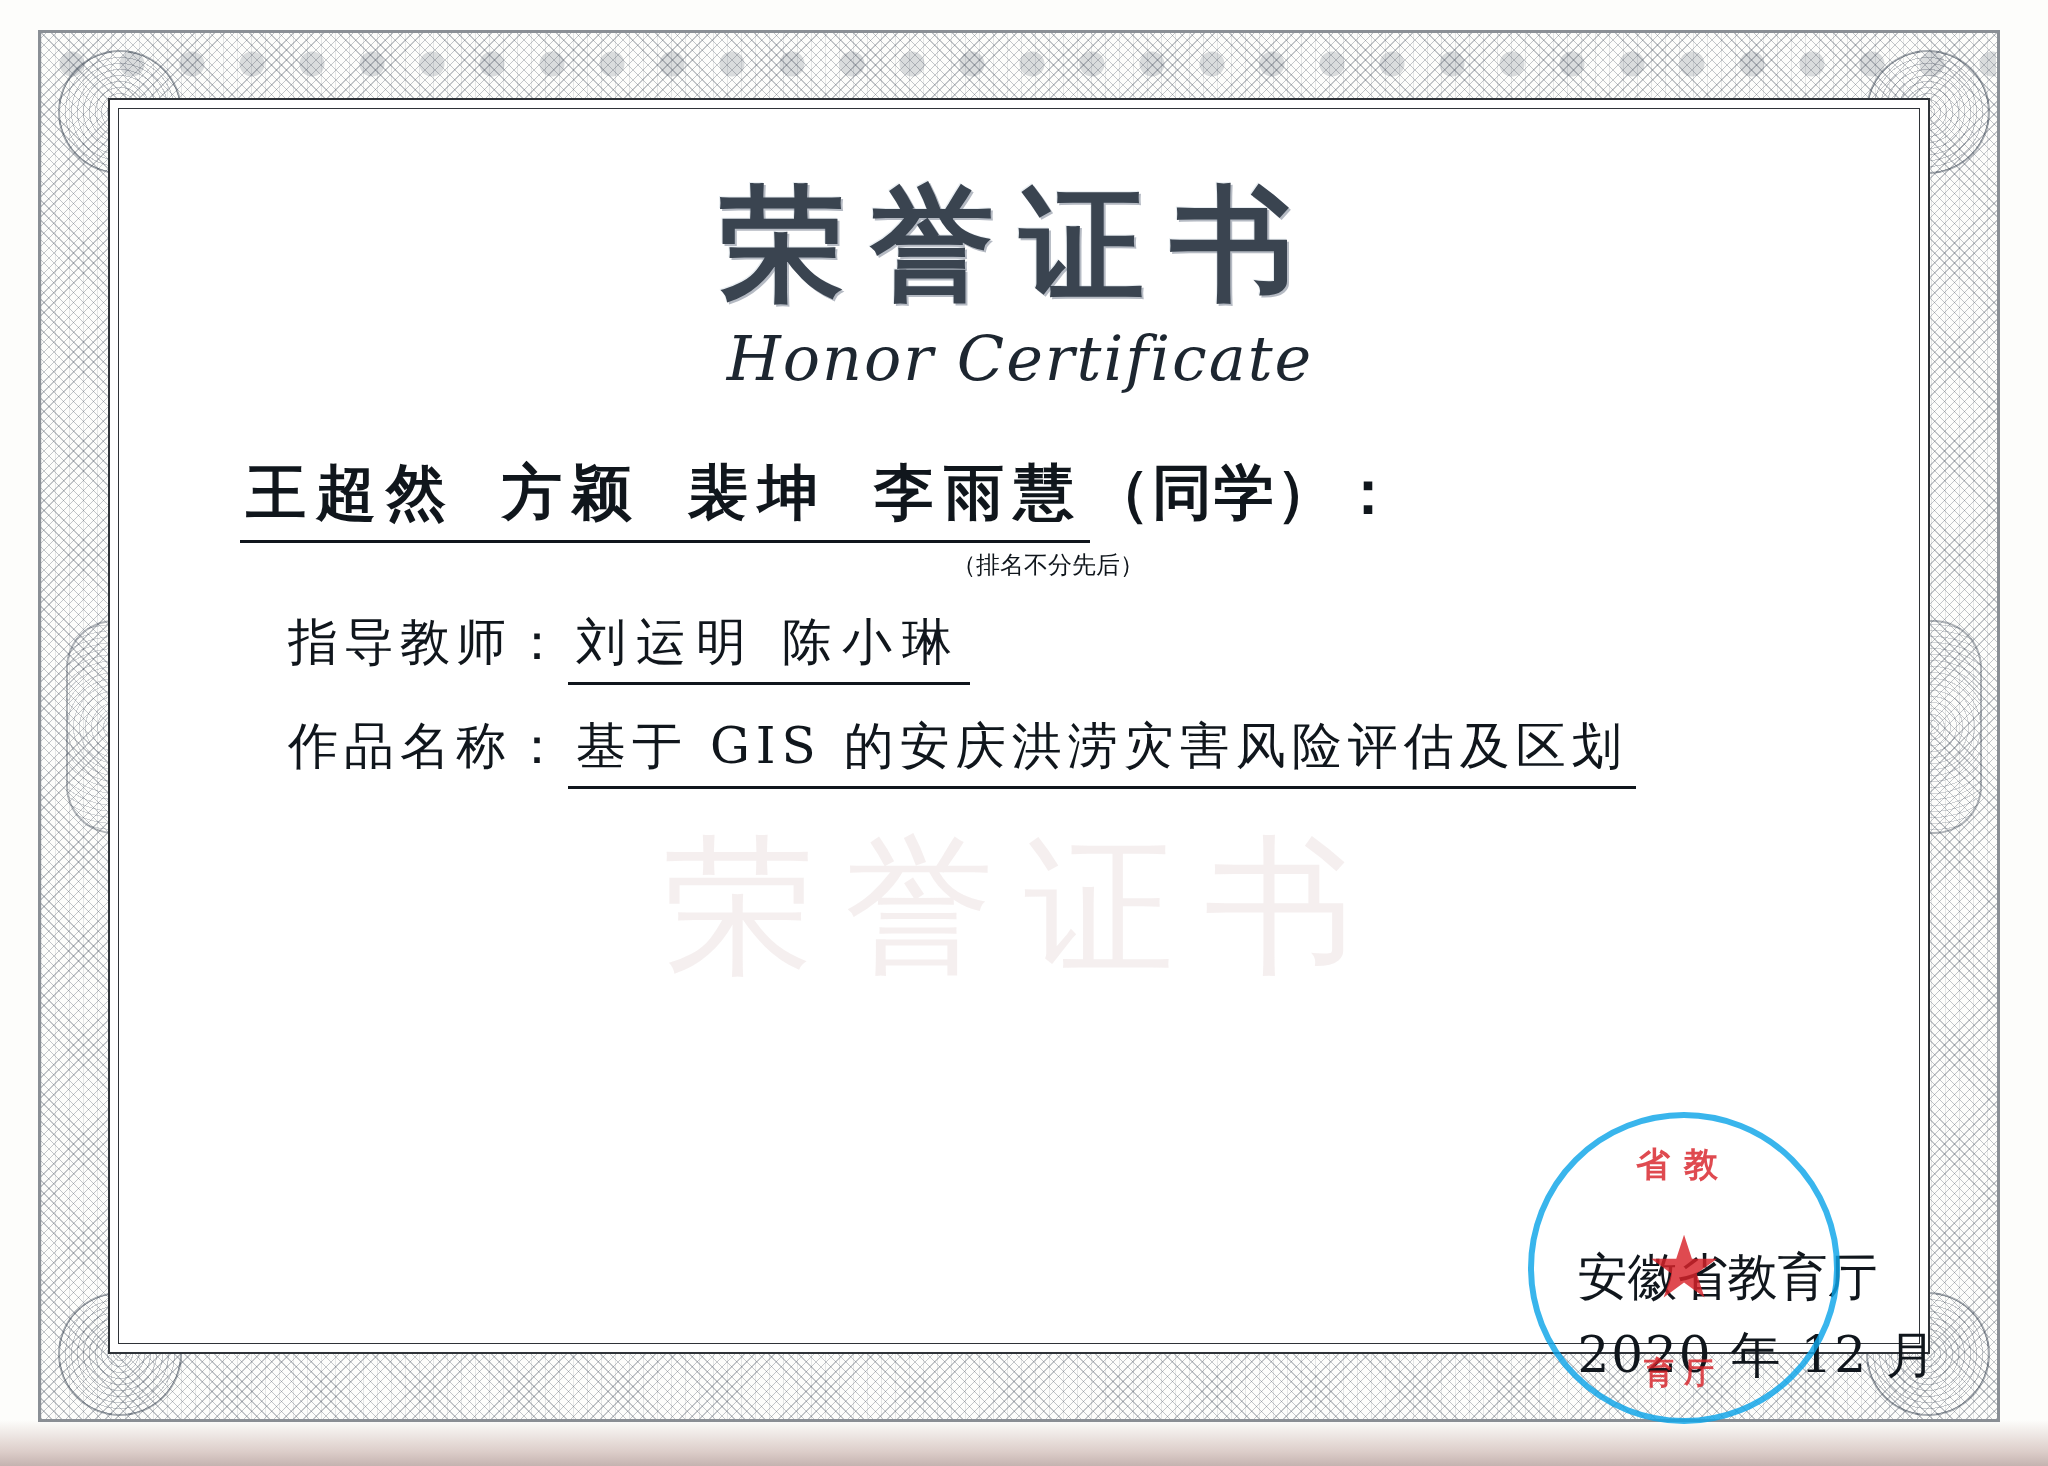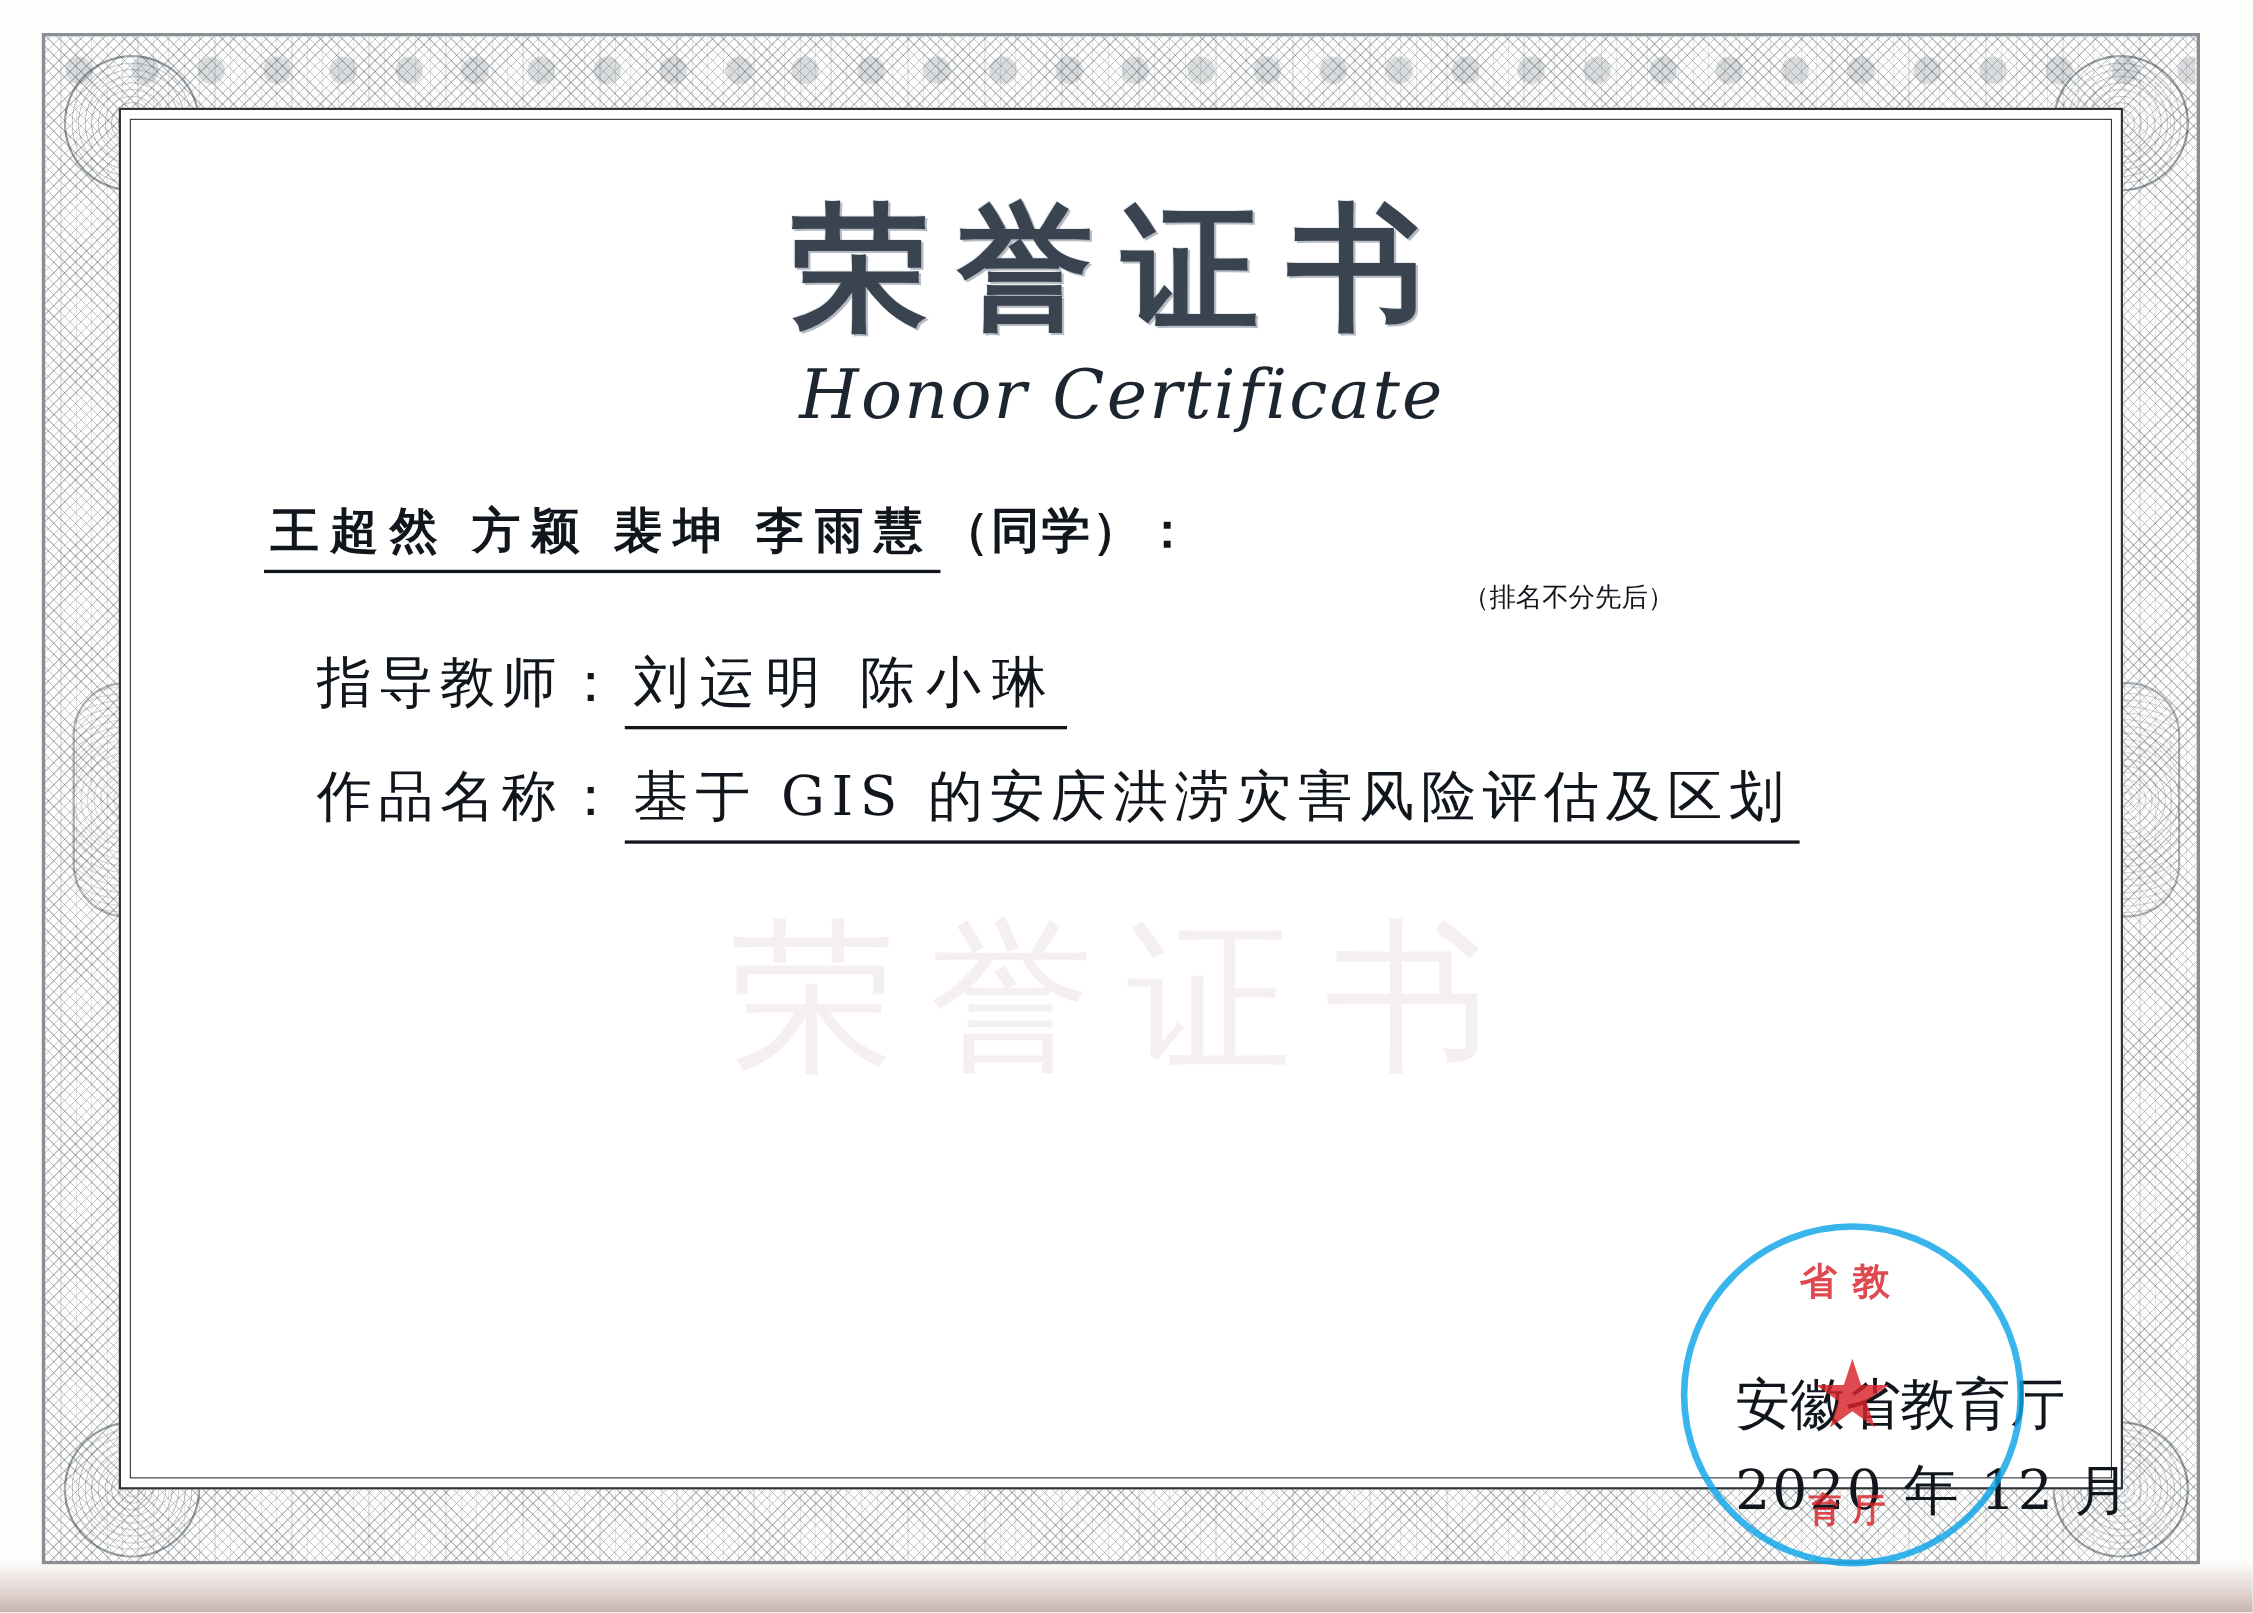--- a/index.html
+++ b/index.html
@@ -127,44 +127,44 @@
     font-family: "DejaVu Serif", "Liberation Serif", serif;
     font-style: italic;
     font-size: 62px;
     color: #1d2630;
     letter-spacing: 2px;
   }
 
   .salutation {
     margin-top: 58px;
     padding-left: 100px;
-    font-size: 44px;
-    color: #10161c;
-    font-family: Liberation Serif, serif;
+    font-size: 60px;
+    color: #10161c;
+    font-family: Liberation Mono, monospace;
     font-weight: 700;
     display: flex;
     align-items: baseline;
   }
   .names {
     border-bottom: 3px solid #10161c;
     padding: 0 6px 6px 6px;
     letter-spacing: 10px;
     white-space: nowrap;
   }
   .suffix {
     font-weight: 700;
     letter-spacing: 2px;
   }
 
   .ranking-note {
     margin-top: 6px;
     padding-left: 100px;
     font-size: 24px;
     color: #10161c;
-    text-align: center;
+    text-align: left;
     font-family: "DejaVu Serif", "Liberation Serif", serif;
   }
   .ranking-note span { margin-left: 712px; }
 
   .body-para {
     margin-top: 34px;
     font-size: 50px;
     line-height: 1.42;
     color: #10161c;
     font-family: "DejaVu Serif", "Liberation Serif", serif;

